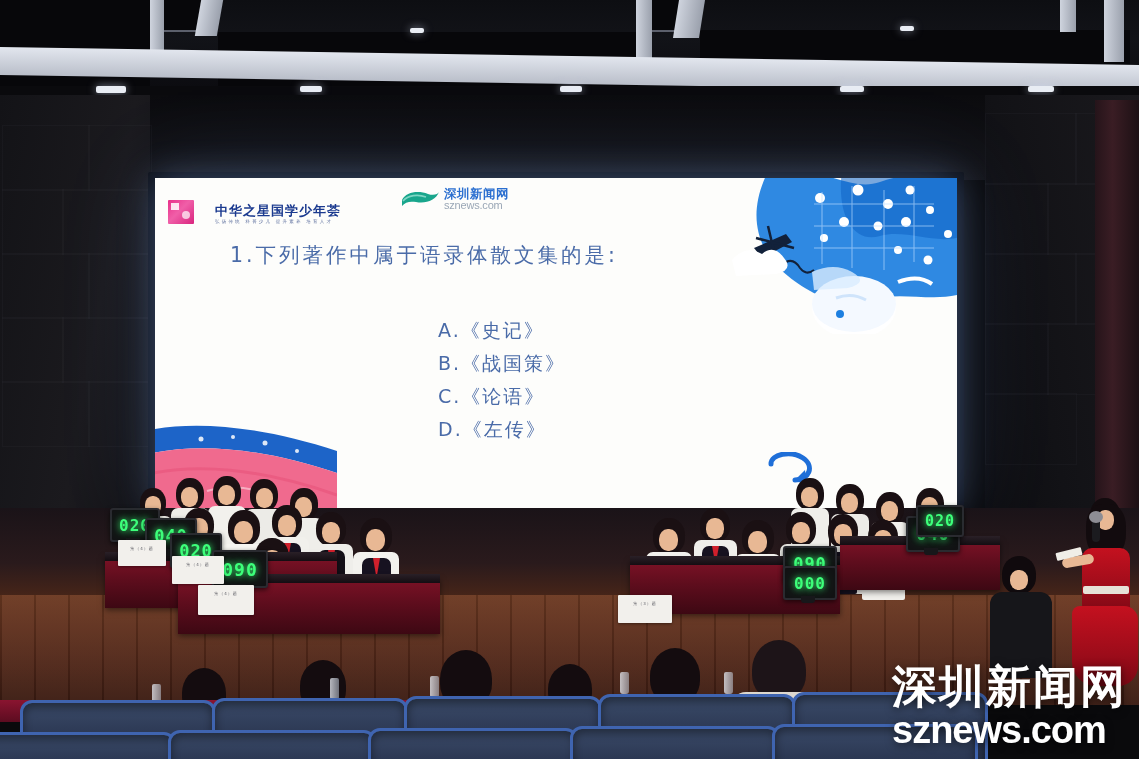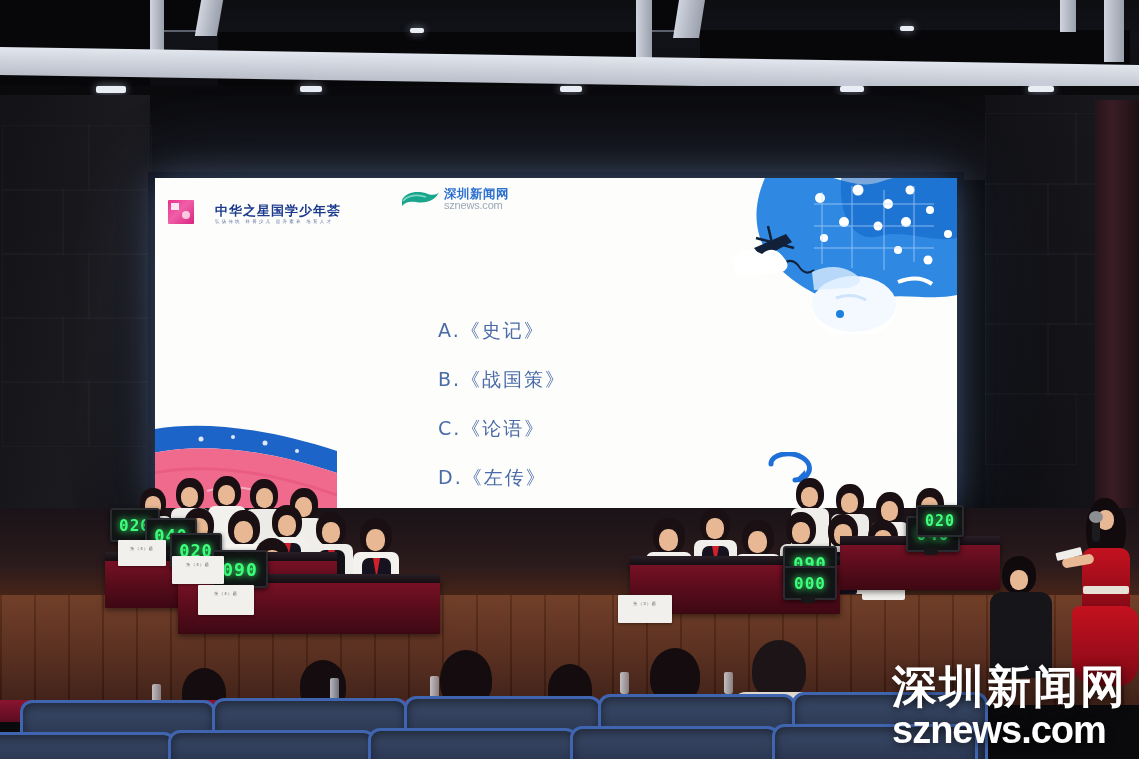--- a/index.html
+++ b/index.html
@@ -60,21 +60,21 @@
   .logo-sz{position:absolute;left:245px;top:9px;display:flex;align-items:center;gap:4px;}
   .sz-swoosh{width:40px;height:22px;position:relative;}
   .logo-sz-txt{display:flex;flex-direction:column;line-height:1.05;}
   .sz-cn{font-size:12.5px;color:#2b6fd0;font-weight:bold;letter-spacing:.5px;
     font-family:"DejaVu Sans",sans-serif;}
   .sz-en{font-size:11px;font-weight:bold;color:#2b6fd0;letter-spacing:-.2px;}
   .sz-en span{color:#9aa7b6;font-weight:normal;}
 
   .q-line{position:absolute;left:75px;top:63px;font-size:20.5px;color:#4a6ba8;
     font-family:"DejaVu Sans",sans-serif;letter-spacing:3px;white-space:nowrap;}
-  .opts{position:absolute;left:283px;top:140px;display:flex;flex-direction:column;gap:23px;}
+  .opts{position:absolute;left:283px;top:140px;display:flex;flex-direction:column;gap:7px;}
   .opt{font-size:19px;color:#4a6ba8;font-family:"DejaVu Sans",sans-serif;letter-spacing:2px;}
 
   
   .deco-tr{position:absolute;right:-10px;top:-14px;width:265px;height:170px;}
   .deco-bl{position:absolute;left:-8px;bottom:-12px;width:190px;height:105px;}
   .deco-arrow{position:absolute;right:130px;bottom:14px;width:62px;height:42px;}
 
   
   .floor{position:absolute;left:0;top:595px;width:1139px;height:110px;
     background:
@@ -263,20 +263,21 @@
           <path d="M2,12 C6,4 18,2 28,6 C34,8 38,6 39,4 C36,12 26,16 16,14 C10,13 5,14 2,18 Z" fill="#19a68c"></path>
           <path d="M3,13 C8,7 18,6 26,9" stroke="#7fd6c4" stroke-width="1.6" fill="none"></path>
         </svg>
         <div class="logo-sz-txt">
           <span class="sz-cn">深圳新闻网</span>
           <span class="sz-en"><span>sznews</span><span>.com</span></span>
         </div>
       </div>
     </div>
 
+    <div class="q-line">1.下列著作中属于语录体散文集的是:</div>
 
     <div class="opts">
       <div class="opt">A.《史记》</div>
       <div class="opt">B.《战国策》</div>
       <div class="opt">C.《论语》</div>
       <div class="opt">D.《左传》</div>
     </div>
   </div>
 
   <div class="floor-dark"></div>

